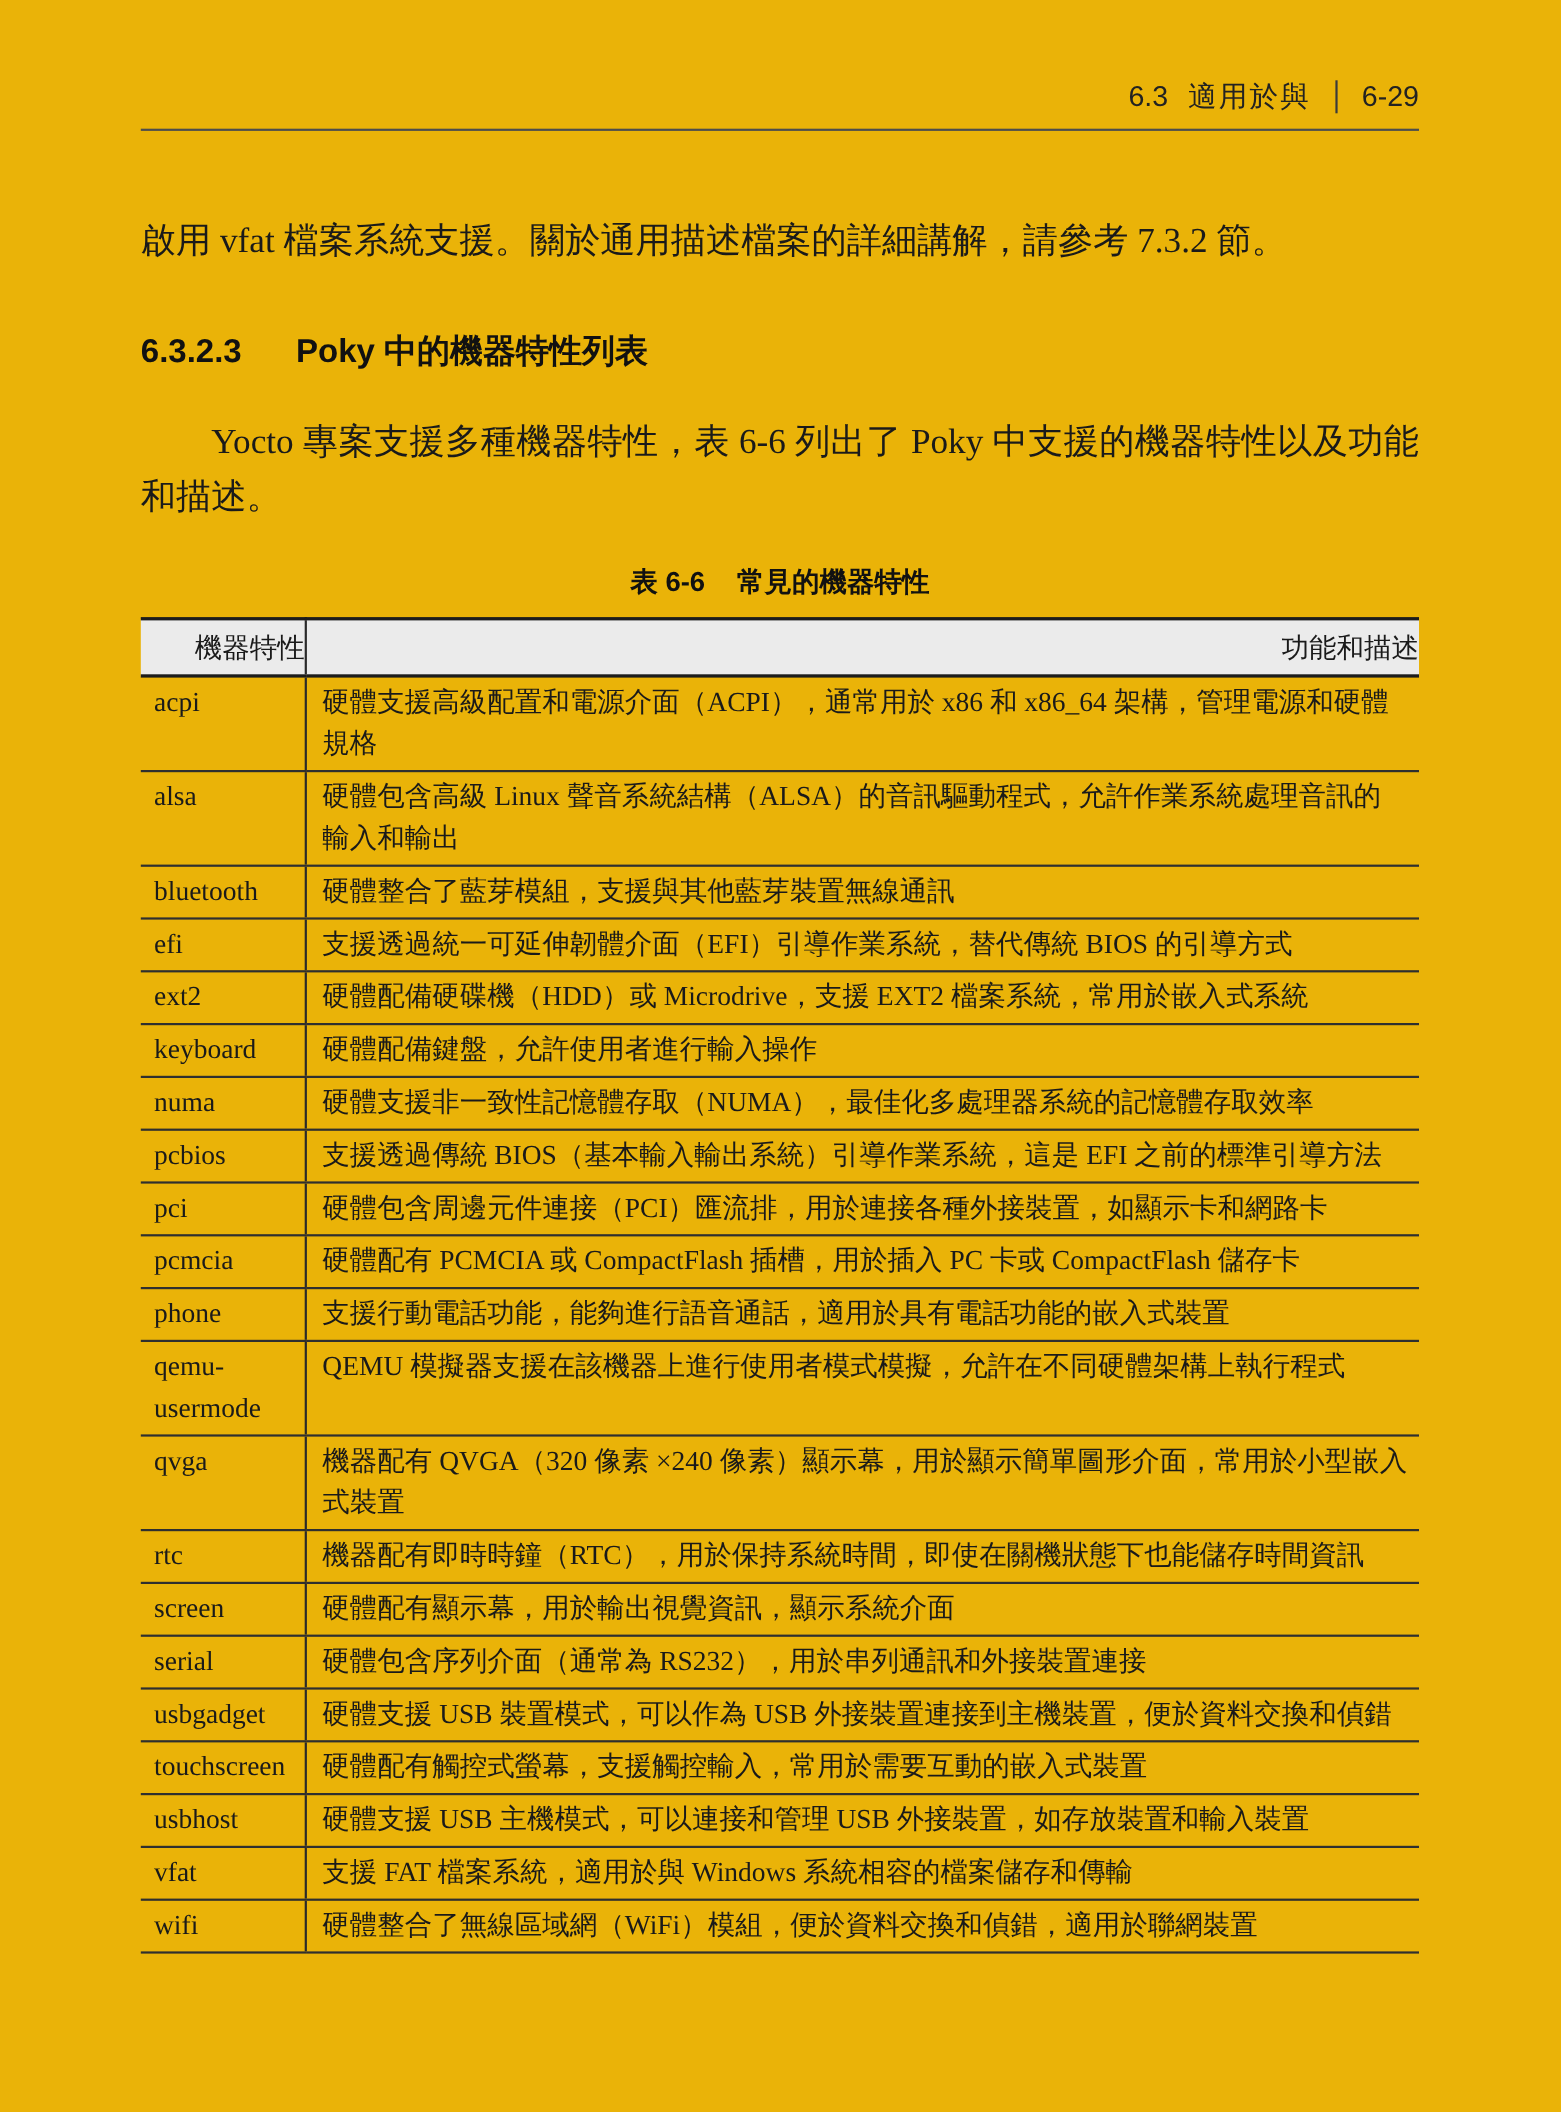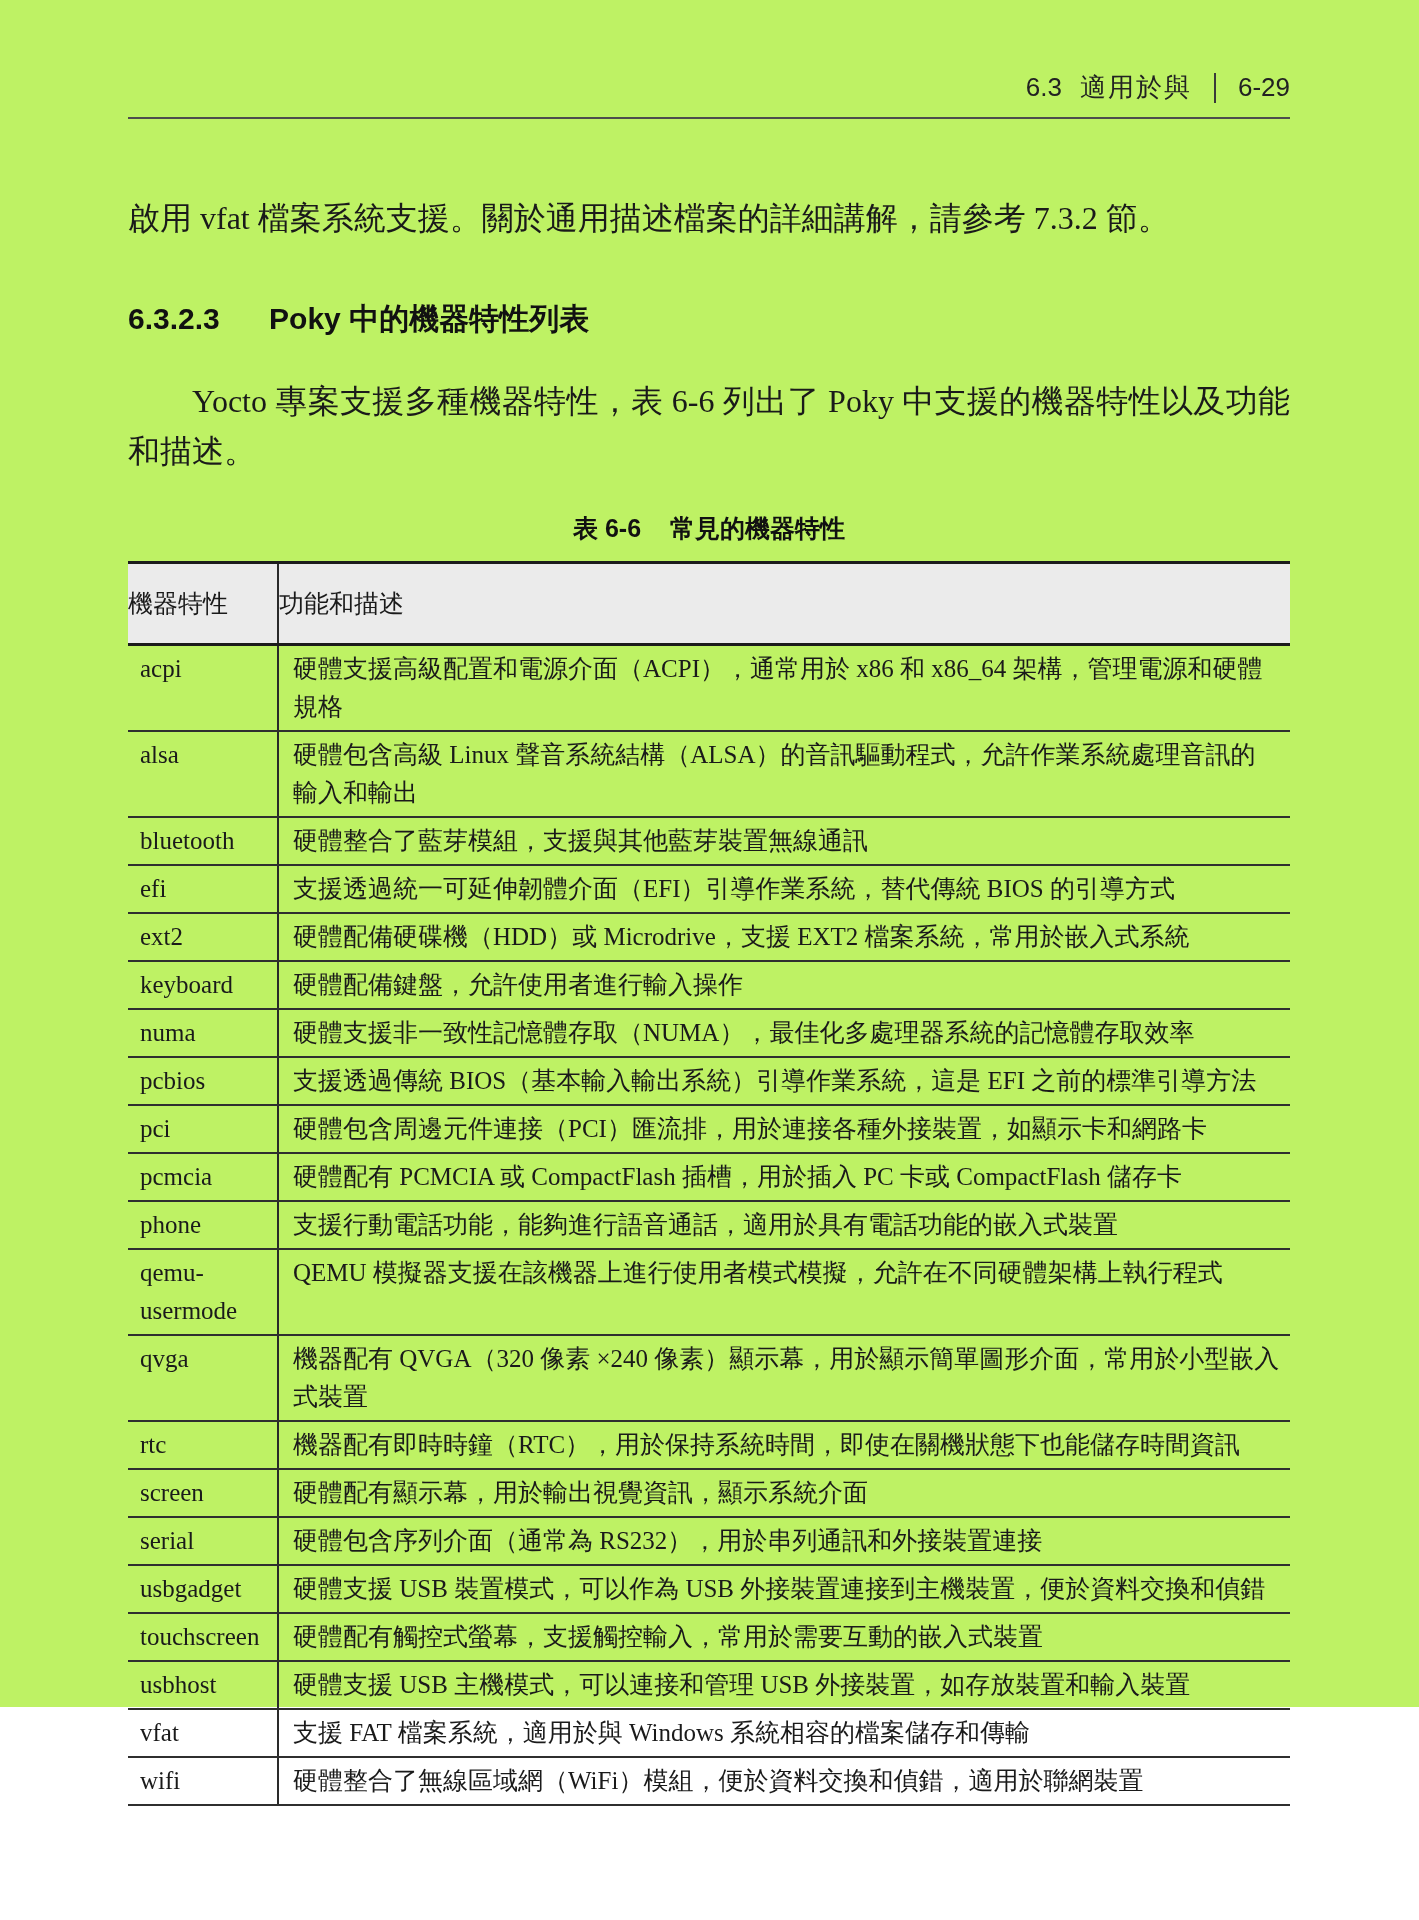--- a/index.html
+++ b/index.html
@@ -5,23 +5,23 @@
   * { margin: 0; padding: 0; box-sizing: border-box; }
   html, body { background: #ffffff; }
   body {
     width: 1419px; height: 1920px;
     overflow: hidden;
     font-family: "Liberation Serif", "DejaVu Serif", serif;
     color: #1a1a1a;
     position: relative;
   }
   .page {
-    width: 1419px; height: 1707px;
+    width: 1419px; height: 1920px;
     padding: 70px 129px 0 128px;
-    background: #bef264;
+    background: #eab308;
   }
 
   
   .page-header {
     display: flex;
     justify-content: flex-end;
     align-items: center;
     padding-bottom: 12px;
     border-bottom: 2px solid #4d4d4d;
     font-family: "Liberation Sans", "DejaVu Sans", sans-serif;
@@ -77,22 +77,22 @@
     border-top: 3px solid #1c1c1c;
     border-bottom: 2px solid #1c1c1c;
   }
   table.feature-table thead th {
     background: #ebebeb;
     border-bottom: 3px solid #1c1c1c;
     font-family: Liberation Mono, monospace;
     font-weight: 400;
     font-size: 25px;
     color: #1a1a1a;
-    text-align: left;
-    padding: 23px 0;
+    text-align: right;
+    padding: 8px 0;
   }
   table.feature-table th.col-desc { border-left: 2px solid #2a2a2a; }
   table.feature-table td {
     border-bottom: 2px solid #2f2f2f;
     vertical-align: top;
     font-size: 25px;
     line-height: 38px;
   }
   td.cell-feature {
     width: 150px;

